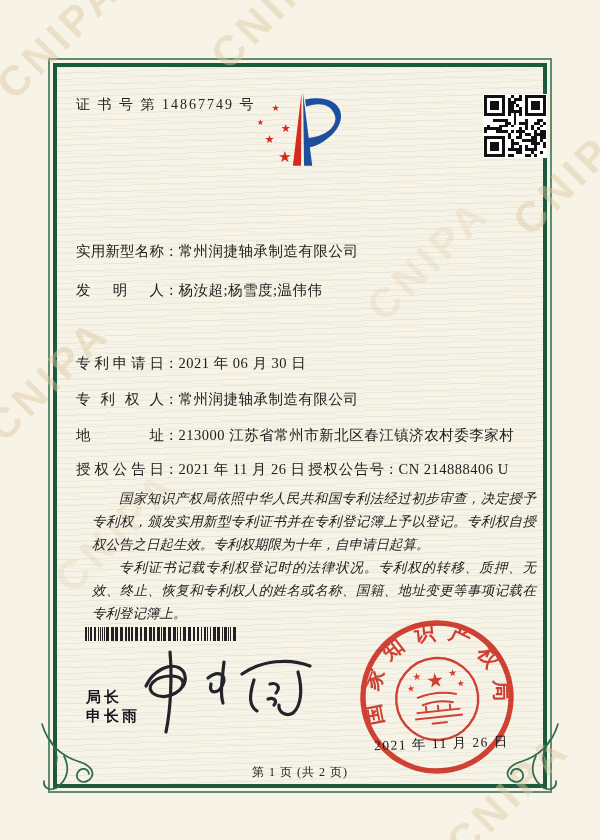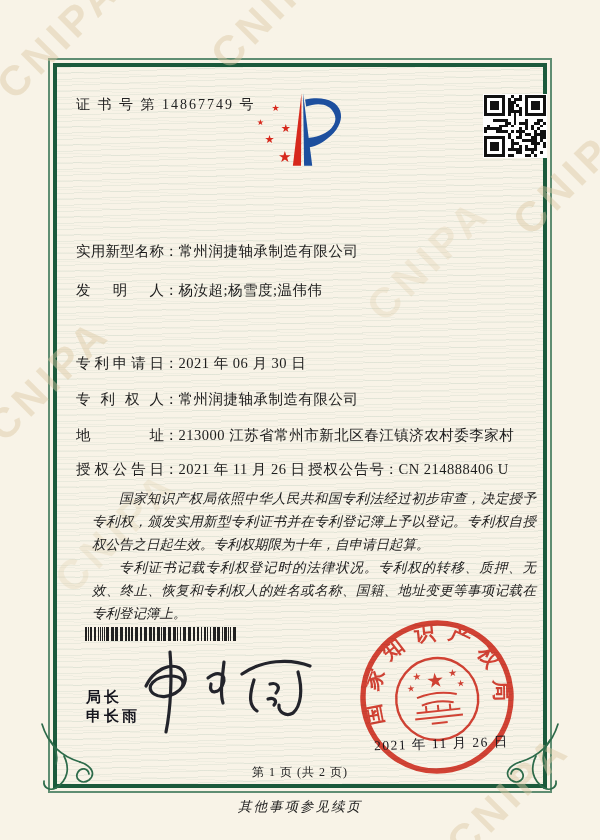--- a/index.html
+++ b/index.html
@@ -466,15 +466,14 @@
         <path d="M58 94 H102"></path>
         <path d="M56 100 H104"></path>
         <path d="M68 88 V94 M80 88 V94 M92 88 V94"></path>
         <path d="M72 106 H88"></path>
       </g>
     </g>
   </svg>
   <div class="seal-date">2021 年 11 月 26 日</div>
 
   <div class="footer-page">第 1 页 (共 2 页)</div>
-  <div class="footer-note">其他事项参见续页</div>
 
 </div>
 
 </body></html>

